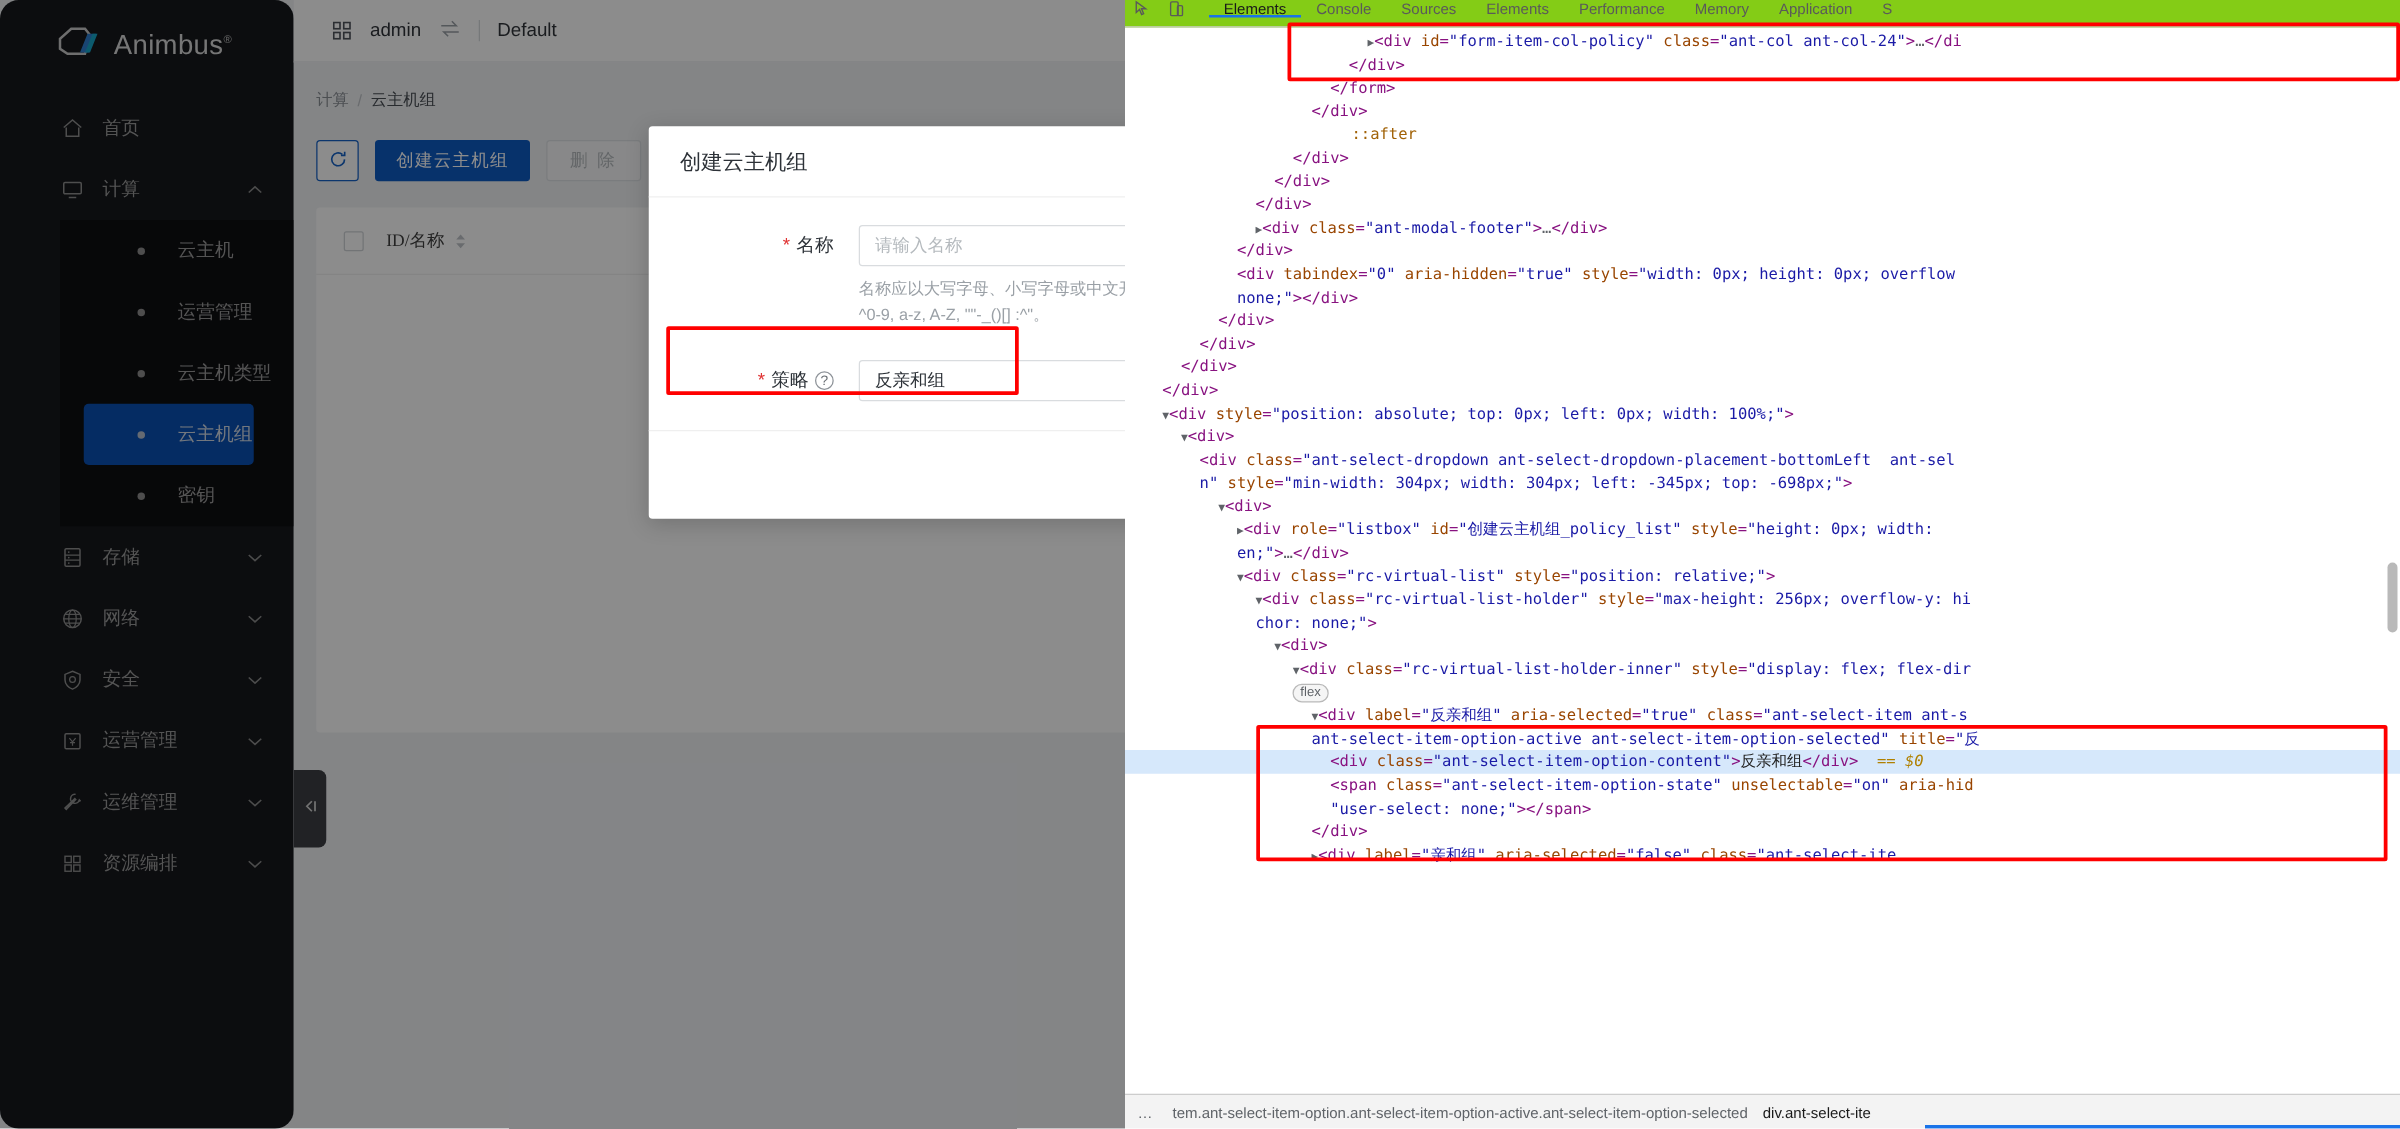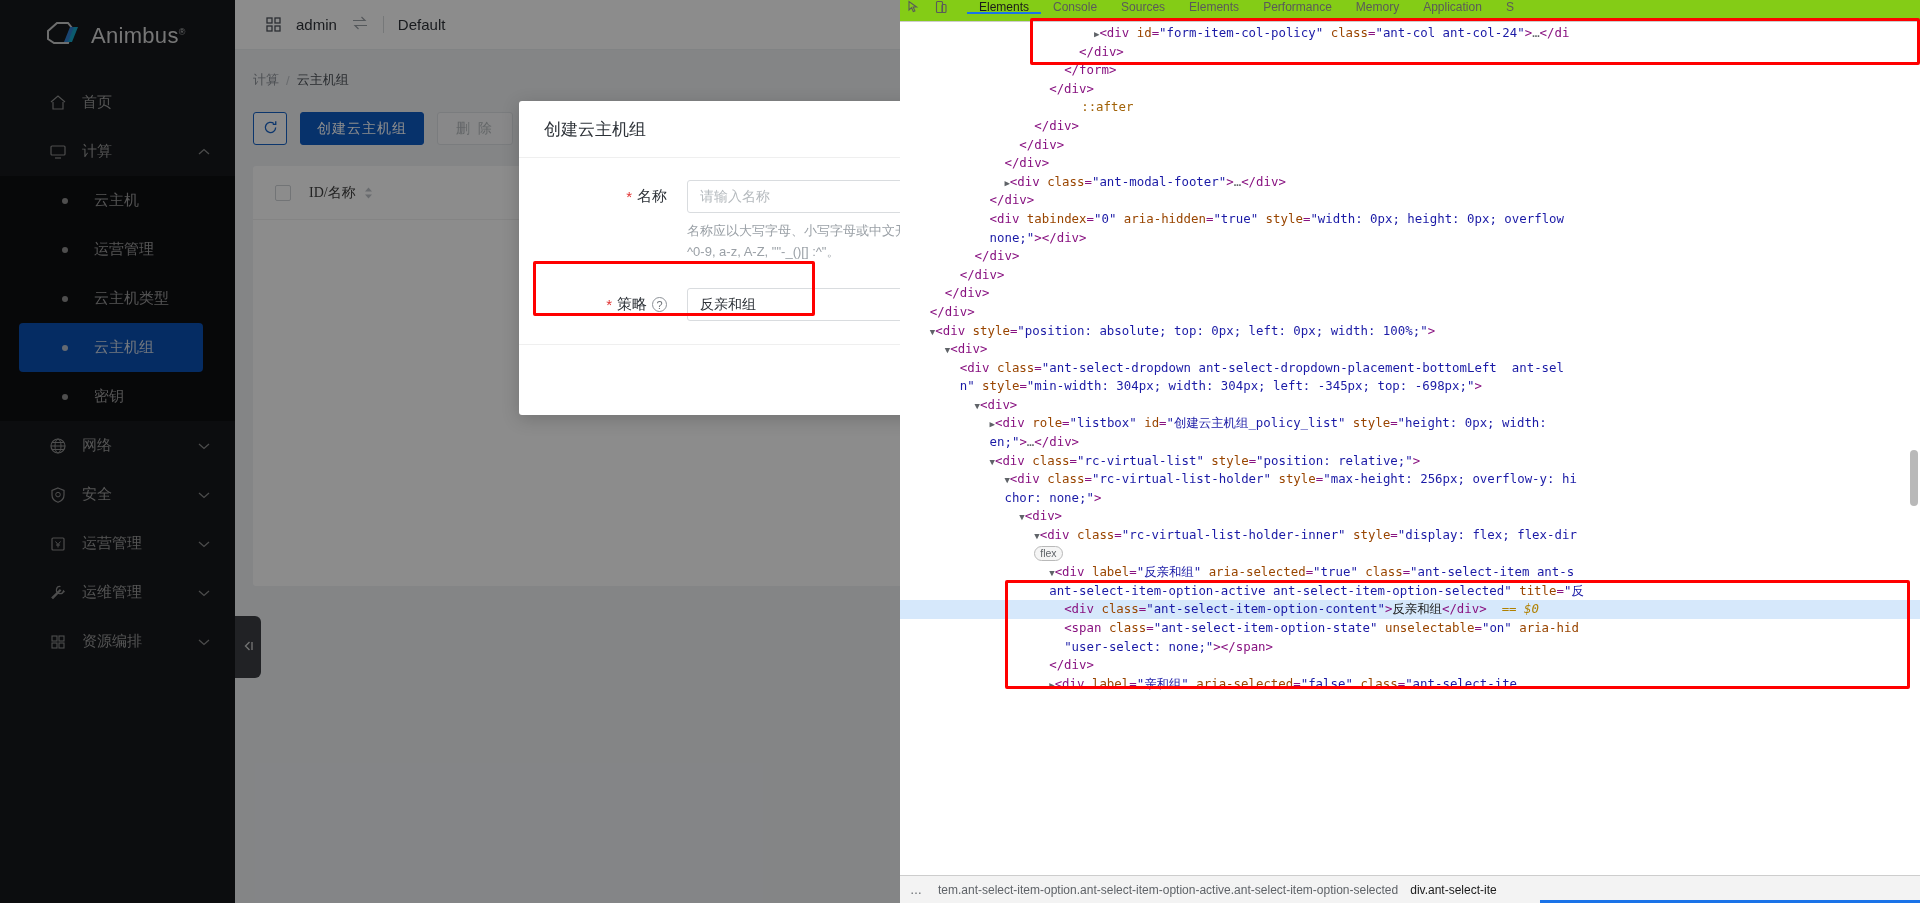--- a/index.html
+++ b/index.html
@@ -19,20 +19,21 @@
     overflow: hidden;
     background: #f0f2f5;
   }
 
   
   .sidebar {
     position: absolute; left: 0; top: 0;
     width: 235px; height: 903px;
     background: #16181c;
     color: #a6a6a6;
+    border-radius: 15px;
   }
   .logo-wrap {
     height: 72px; display: flex; align-items: center;
     padding-left: 44px; gap: 9px;
   }
   .logo-mark { width: 38px; height: 30px; position: relative; }
   .logo-text {
     font-size: 22px; color: #d8d8d8; letter-spacing: .3px;
     position: relative; font-weight: 400;
   }
@@ -49,21 +50,21 @@
   .menu-item .mi-icon {
     width: 20px; height: 20px; margin-right: 14px;
     display: inline-flex; align-items: center; justify-content: center;
     color: #8e8e8e; flex: 0 0 20px;
   }
   .menu-item .mi-label { flex: 1 1 auto; }
   .menu-item .mi-arrow {
     width: 18px; color: #8a8a8a; margin-right: 22px;
     display: inline-flex; align-items: center; justify-content: center;
   }
-  .submenu { background: #0e0f12; }
+  .submenu { background: #0e0f12; margin-left: 48px; }
   .sub-item {
     height: 49px; display: flex; align-items: center;
     padding-left: 62px; font-size: 15px; color: #9a9a9a; cursor: pointer;
   }
   .sub-item .dot {
     width: 6px; height: 6px; border-radius: 50%;
     background: #8e8e8e; margin-right: 26px; flex: 0 0 6px;
   }
   .sub-item.selected {
     background: #0a50b4; color: #cfd9e6;
@@ -314,20 +315,37 @@
           <div class="sub-item selected">
             <span class="dot"></span>
             <span>云主机组</span>
           </div>
           <div class="sub-item">
             <span class="dot"></span>
             <span>密钥</span>
           </div>
         </div>
 
+        <div class="menu-item">
+          <span class="mi-icon">
+            <svg width="18" height="18" viewBox="0 0 18 18">
+                <rect x="3" y="2" width="12" height="14" rx="1" fill="none" stroke="currentColor" stroke-width="1.2"></rect>
+                <path d="M3 7 L15 7 M3 11 L15 11" stroke="currentColor" stroke-width="1"></path>
+                <circle cx="6" cy="4.6" r=".7" fill="currentColor"></circle>
+                <circle cx="6" cy="9" r=".7" fill="currentColor"></circle>
+                <circle cx="6" cy="13.4" r=".7" fill="currentColor"></circle>
+              </svg>
+          </span>
+          <span class="mi-label">存储</span>
+          <span class="mi-arrow">
+            <svg width="12" height="8" viewBox="0 0 12 8">
+                <path d="M1 2 L6 6.5 L11 2" fill="none" stroke="currentColor" stroke-width="1.3"></path>
+              </svg>
+          </span>
+        </div>
 
         <div class="menu-item">
           <span class="mi-icon">
             <svg width="18" height="18" viewBox="0 0 18 18">
                 <circle cx="9" cy="9" r="7" fill="none" stroke="currentColor" stroke-width="1.2"></circle>
                 <ellipse cx="9" cy="9" rx="3" ry="7" fill="none" stroke="currentColor" stroke-width="1"></ellipse>
                 <path d="M2 9 L16 9 M3.2 5.5 L14.8 5.5 M3.2 12.5 L14.8 12.5" stroke="currentColor" stroke-width="1"></path>
               </svg>
           </span>
           <span class="mi-label">网络</span>

